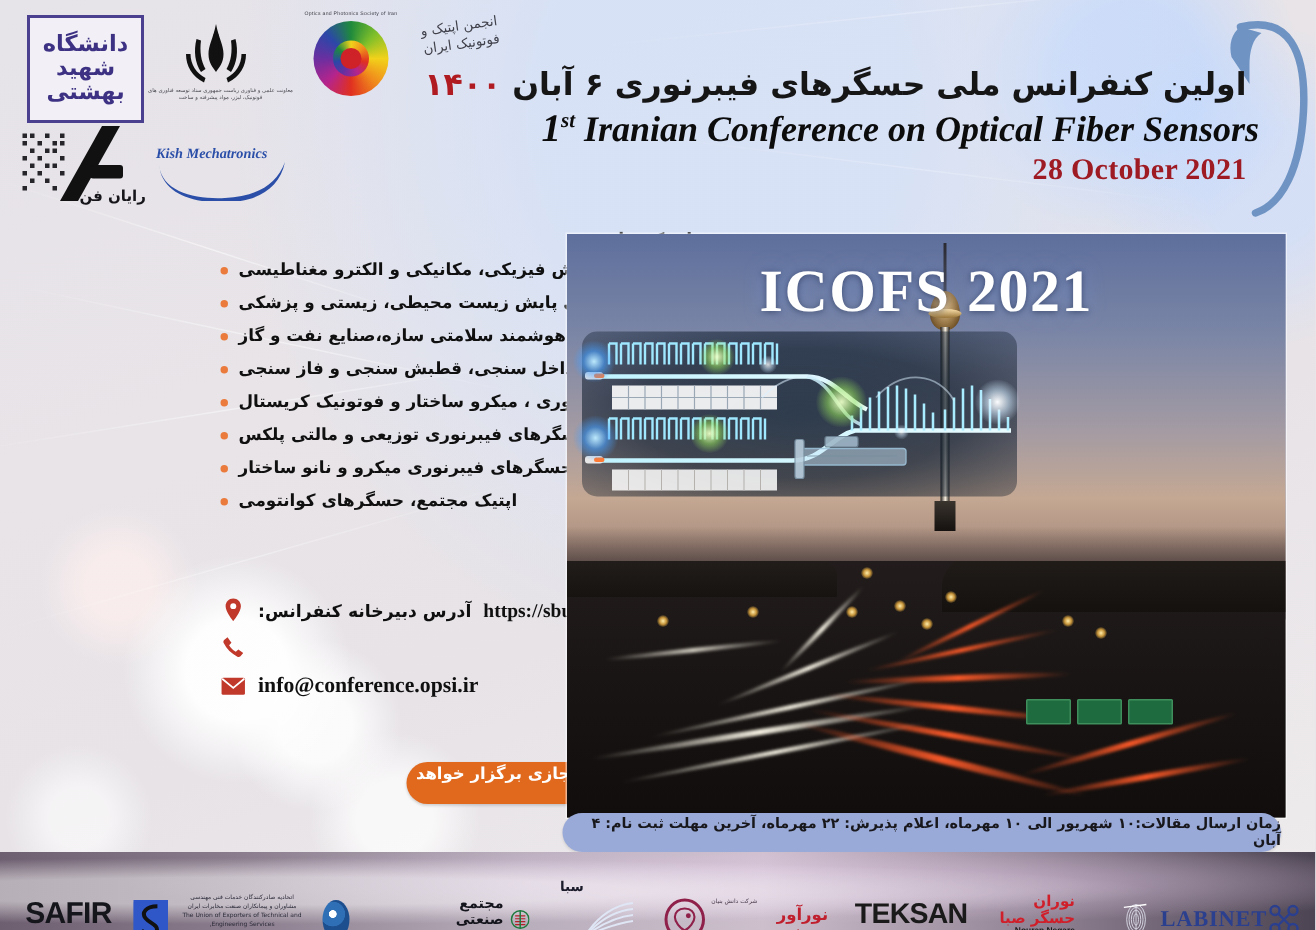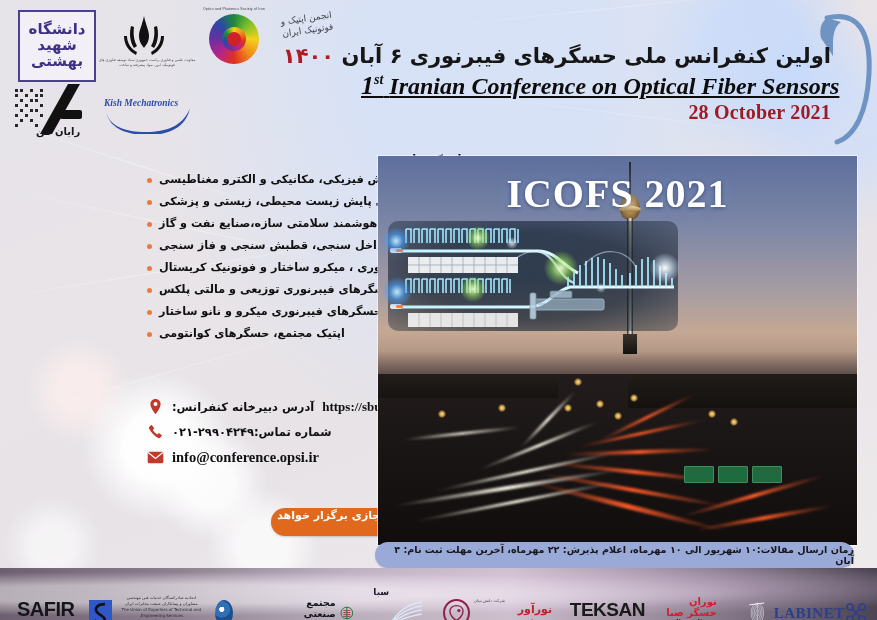--- a/index.html
+++ b/index.html
@@ -75,42 +75,42 @@
   .soc-calligraphy {
     position:absolute; left:272px; top:12px; width:74px; height:54px;
     color:#2b2b33; font-family:"DejaVu Sans", sans-serif;
     font-size:9px; line-height:1.35; text-align:center; transform:rotate(-8deg);
     opacity:.88;
   }
 
   .rayanfan-logo { position:absolute; left:8px; top:86px; width:92px; height:54px; }
   .rf-dots { position:absolute; left:6px; top:2px; width:34px; height:40px; opacity:.92; }
   .rf-slash { position:absolute; left:30px; top:-2px; width:46px; height:50px; }
-  .rf-caption { position:absolute; left:28px; top:40px; font-size:10px; color:#15151a;
+  .rf-caption { position:absolute; left:45px; top:40px; font-size:10px; color:#15151a;
     font-family:"DejaVu Sans", sans-serif; font-weight:600; }
 
   .kish-logo { position:absolute; left:100px; top:88px; width:96px; height:48px; }
   .kish-text { position:absolute; left:4px; top:10px; font-size:9.5px; color:#2b4fa8;
     font-style:italic; font-weight:700; font-family:"Liberation Serif", serif; }
   .kish-swoosh { position:absolute; left:2px; top:18px; width:92px; height:28px; }
 
   
   .title-block {
     position:absolute; right:46px; top:44px; width:470px; text-align:right;
   }
   .title-fa {
     font-family:"DejaVu Sans", sans-serif;
     font-size:21px; font-weight:700; color:#161616;
     line-height:1.2; direction:rtl; white-space:nowrap;
   }
   .title-fa .year { color:#b01b22; }
   .title-en {
     direction:ltr; text-align:right; margin-top:2px;
     font-family:"Liberation Serif", serif; font-style:italic; font-weight:700;
-    font-size:24px; color:#0c0c0c; line-height:1.12; white-space:nowrap;text-decoration:underline;
+    font-size:24px; color:#0c0c0c; line-height:1.12; white-space:nowrap;
   }
   .title-en .ord { font-size:26px; }
   .title-en .ord sup { font-size:14px; }
   .title-date {
     direction:ltr; text-align:right; margin-top:1px;
     font-family:"Liberation Serif", serif; font-weight:700;
     font-size:20px; color:#9e1b24; letter-spacing:.2px;
   }
   .bracket { position:absolute; right:2px; top:4px; width:62px; height:142px; }
 
@@ -426,21 +426,20 @@
       <span class="c-label">آدرس دبیرخانه کنفرانس:</span>
       <span class="c-icon">
         <svg viewBox="0 0 24 24" aria-hidden="true">
             <path fill="currentColor" d="M12 1.5c-4 0-7.2 3.2-7.2 7.2 0 5.4 7.2 14 7.2 14s7.2-8.6 7.2-14c0-4-3.2-7.2-7.2-7.2z"></path>
             <circle cx="12" cy="8.6" r="2.8" fill="#fff"></circle>
           </svg>
       </span>
     </div>
 
     <div class="contact-row">
-      <span class="c-label"><span>شماره تماس:</span><span>۲۹۹۰۴۲۴۹-۰۲۱</span></span>
       <span class="c-icon">
         <svg viewBox="0 0 24 24" aria-hidden="true">
             <path fill="currentColor" d="M6.6 2.5 3.4 5.2c-.8.7-.9 1.9-.4 2.9 2.8 5.6 7.3 10 12.9 12.9 1 .5 2.2.3 2.9-.5l2.6-3-4.6-3.3-2.4 2.1c-2.6-1.6-4.7-3.7-6.3-6.3l2.2-2.3z"></path>
           </svg>
       </span>
     </div>
 
 
     <div class="contact-row">
       <span class="c-value big">info@conference.opsi.ir</span>

